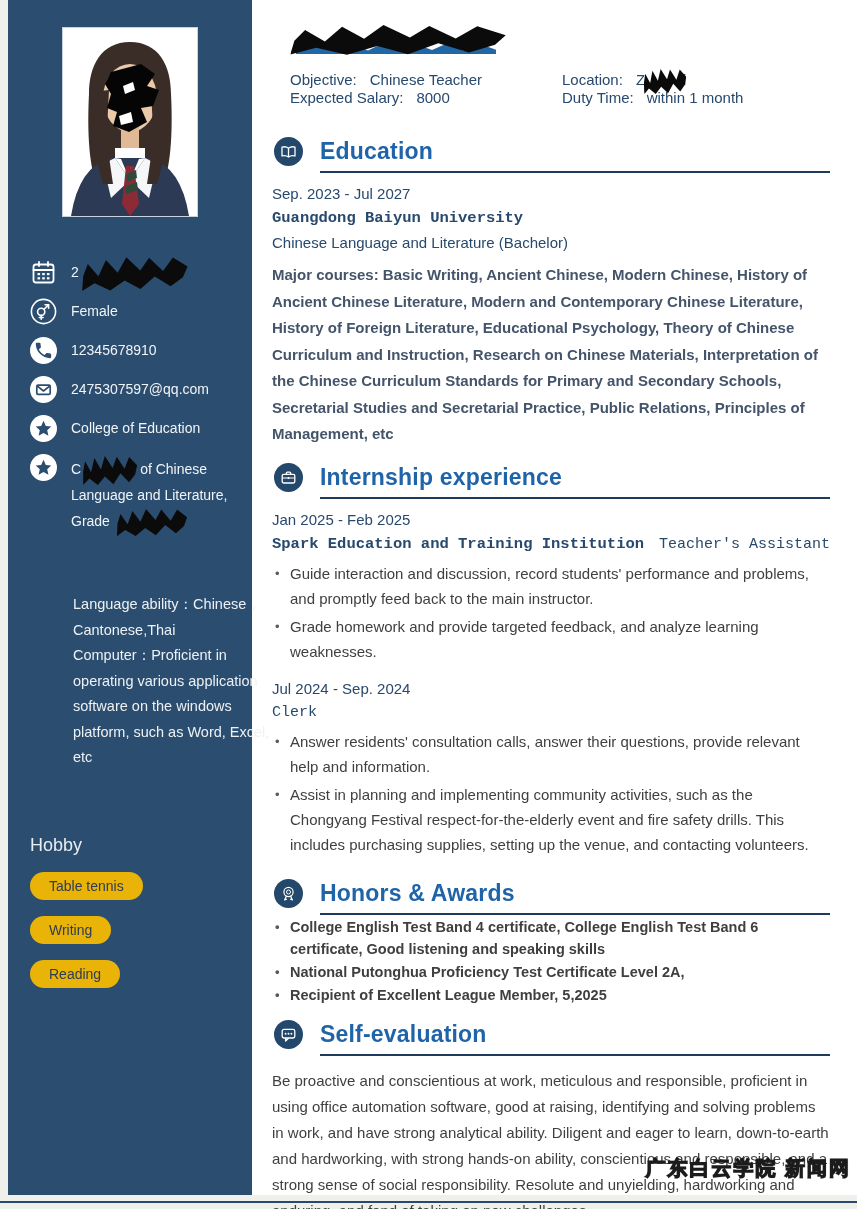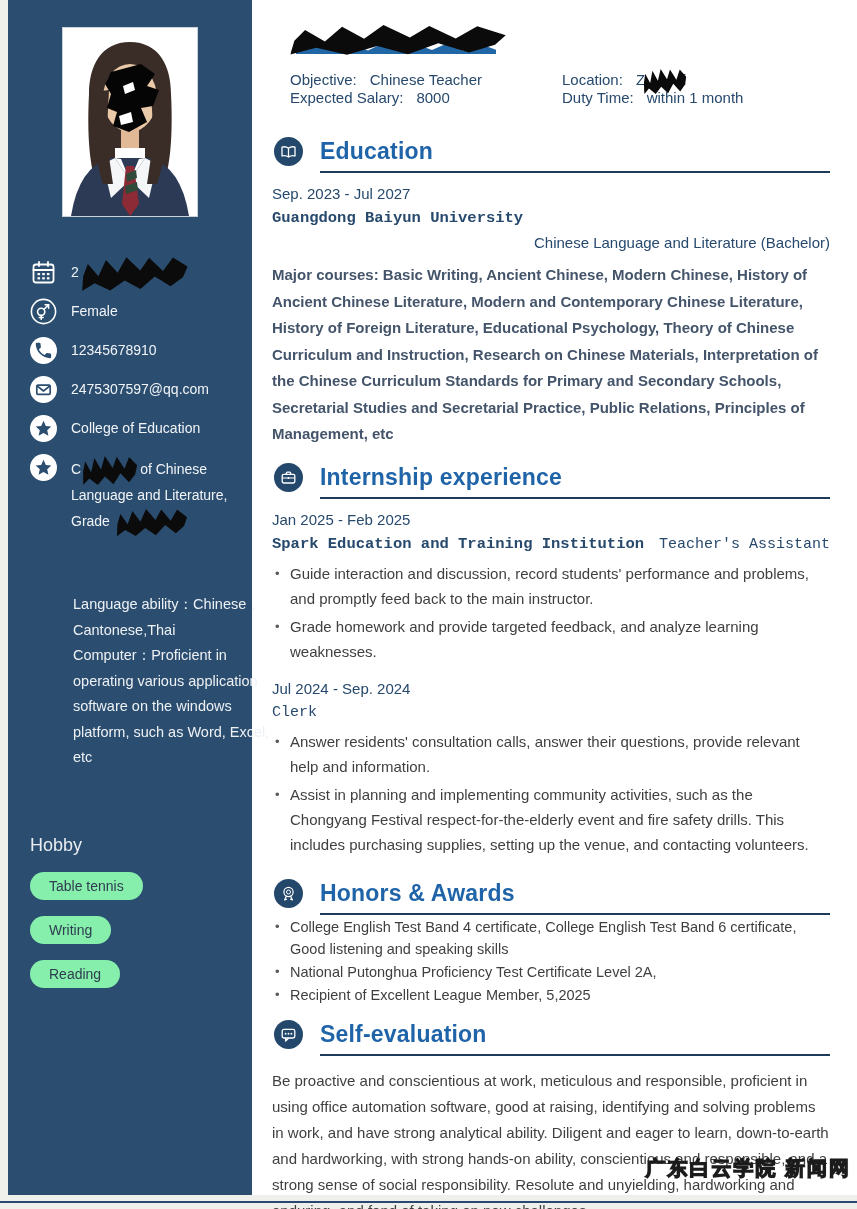--- a/index.html
+++ b/index.html
@@ -21,21 +21,21 @@
   .photo-frame { width:136px; height:190px; margin:27px auto 0; border:1px solid #c9d2da; background:#fff; }
   .info-list { margin-top:42px; display:flex; flex-direction:column; gap:12px; }
   .info-row { display:flex; gap:14px; align-items:flex-start; }
   .info-icon { flex:0 0 27px; width:27px; height:27px; }
   .info-text { font-size:14px; line-height:27px; color:#f1f4f7; }
   .info-text.multi { line-height:26px; padding-top:2px; }
   .skills { margin-top:58px; font-size:14.5px; line-height:25.5px; color:#eef1f4; width:200px;margin-left:43px; }
   .hobby-title { margin-top:64px; font-size:18px; color:#e9edf1; }
   .pill {
     display:inline-block; margin-top:16px; padding:6px 19px;
-    background:#86efac; border-radius:17px; font-size:14px; color:#2e3d4f;
+    background:#eab308; border-radius:17px; font-size:14px; color:#2e3d4f;
   }
   .pill-wrap { display:flex; flex-direction:column; align-items:flex-start; }
 
   
   .scrib {
     display:inline-block; background:#0b0b0b; vertical-align:middle;
     clip-path:polygon(2% 48%,7% 14%,16% 52%,24% 6%,34% 46%,43% 2%,55% 44%,64% 8%,76% 50%,86% 12%,99% 42%,94% 72%,82% 96%,68% 64%,54% 98%,40% 70%,26% 96%,12% 72%,0% 92%);
   }
 
   
@@ -53,21 +53,21 @@
   .sec-head { position:relative; padding-left:48px; margin-top:31px; }
   .sec-icon { position:absolute; left:2px; top:0; width:29px; height:29px; border-radius:50%; background:#24486b;
     display:flex; align-items:center; justify-content:center; }
   .sec-title { font-size:23px; font-weight:700; color:#1f63a8; line-height:29px; letter-spacing:0.2px; }
   .sec-rule { height:2px; background:#1f3b5c; margin-left:48px; margin-top:5px; }
 
   .date { margin-top:12px; font-size:15px; color:#27496d; }
   .org-row { margin-top:7px; display:flex; justify-content:space-between; align-items:baseline;font-family:Liberation Mono, monospace; }
   .org { font-size:15.5px; font-weight:700; color:#27496d; }
   .role { font-size:15px; color:#27496d; }
-  .degree-row { margin-top:7px; text-align:right; font-size:15px; color:#27496d; }
+  .degree-row { margin-top:7px; text-align:left; font-size:15px; color:#27496d; }
   .courses { margin-top:11px; font-size:15px; font-weight:700; color:#44546a; line-height:26.5px; }
 
   ul.bullets { list-style:none; margin-top:8px; }
   ul.bullets li { position:relative; padding-left:18px; font-size:15px; line-height:25px; color:#3f3f3f; margin-top:3px; }
   ul.bullets li::before { content:"•"; position:absolute; left:3px; top:0; color:#5a5a5a; font-size:13px; }
   ul.bullets.tight li { font-size:14.5px; line-height:22px; margin-top:1px; }
 
   .selfeval { margin-top:12px; font-size:15px; line-height:26px; color:#3f3f3f; }
 
   .watermark {
@@ -281,21 +281,21 @@
         <svg width="17" height="17" viewBox="0 0 17 17" fill="none" stroke="#ffffff" stroke-width="1.2" stroke-linejoin="round">
           <circle cx="8.5" cy="7" r="4.6"></circle>
           <circle cx="8.5" cy="7" r="2" stroke-width="1"></circle>
           <path d="M6.4 11 L4.6 15 M10.6 11 L12.4 15 M4.6 15 l1.9-.8 M12.4 15 l-1.9-.8" stroke-linecap="round"></path>
         </svg>
       </span>
       <span class="sec-title">Honors &amp; Awards</span>
     </div>
     <div class="sec-rule"></div>
 
-    <ul class="bullets tight" style="margin-top:0;">
+    <ul class="bullets tight" style="margin-top:0;font-weight:bold;">
       <li>College English Test Band 4 certificate, College English Test Band 6 certificate, Good listening and speaking skills</li>
       <li>National Putonghua Proficiency Test Certificate Level 2A,</li>
       <li>Recipient of Excellent League Member, 5,2025</li>
     </ul>
 
     <div class="sec-head" style="margin-top:14px;">
       <span class="sec-icon">
         <svg width="17" height="17" viewBox="0 0 17 17" fill="none" stroke="#ffffff" stroke-width="1.3" stroke-linejoin="round">
           <rect x="2.2" y="3.4" width="12.6" height="8.6" rx="1.8"></rect>
           <path d="M5.6 12 L5.6 15 L8.8 12"></path>

